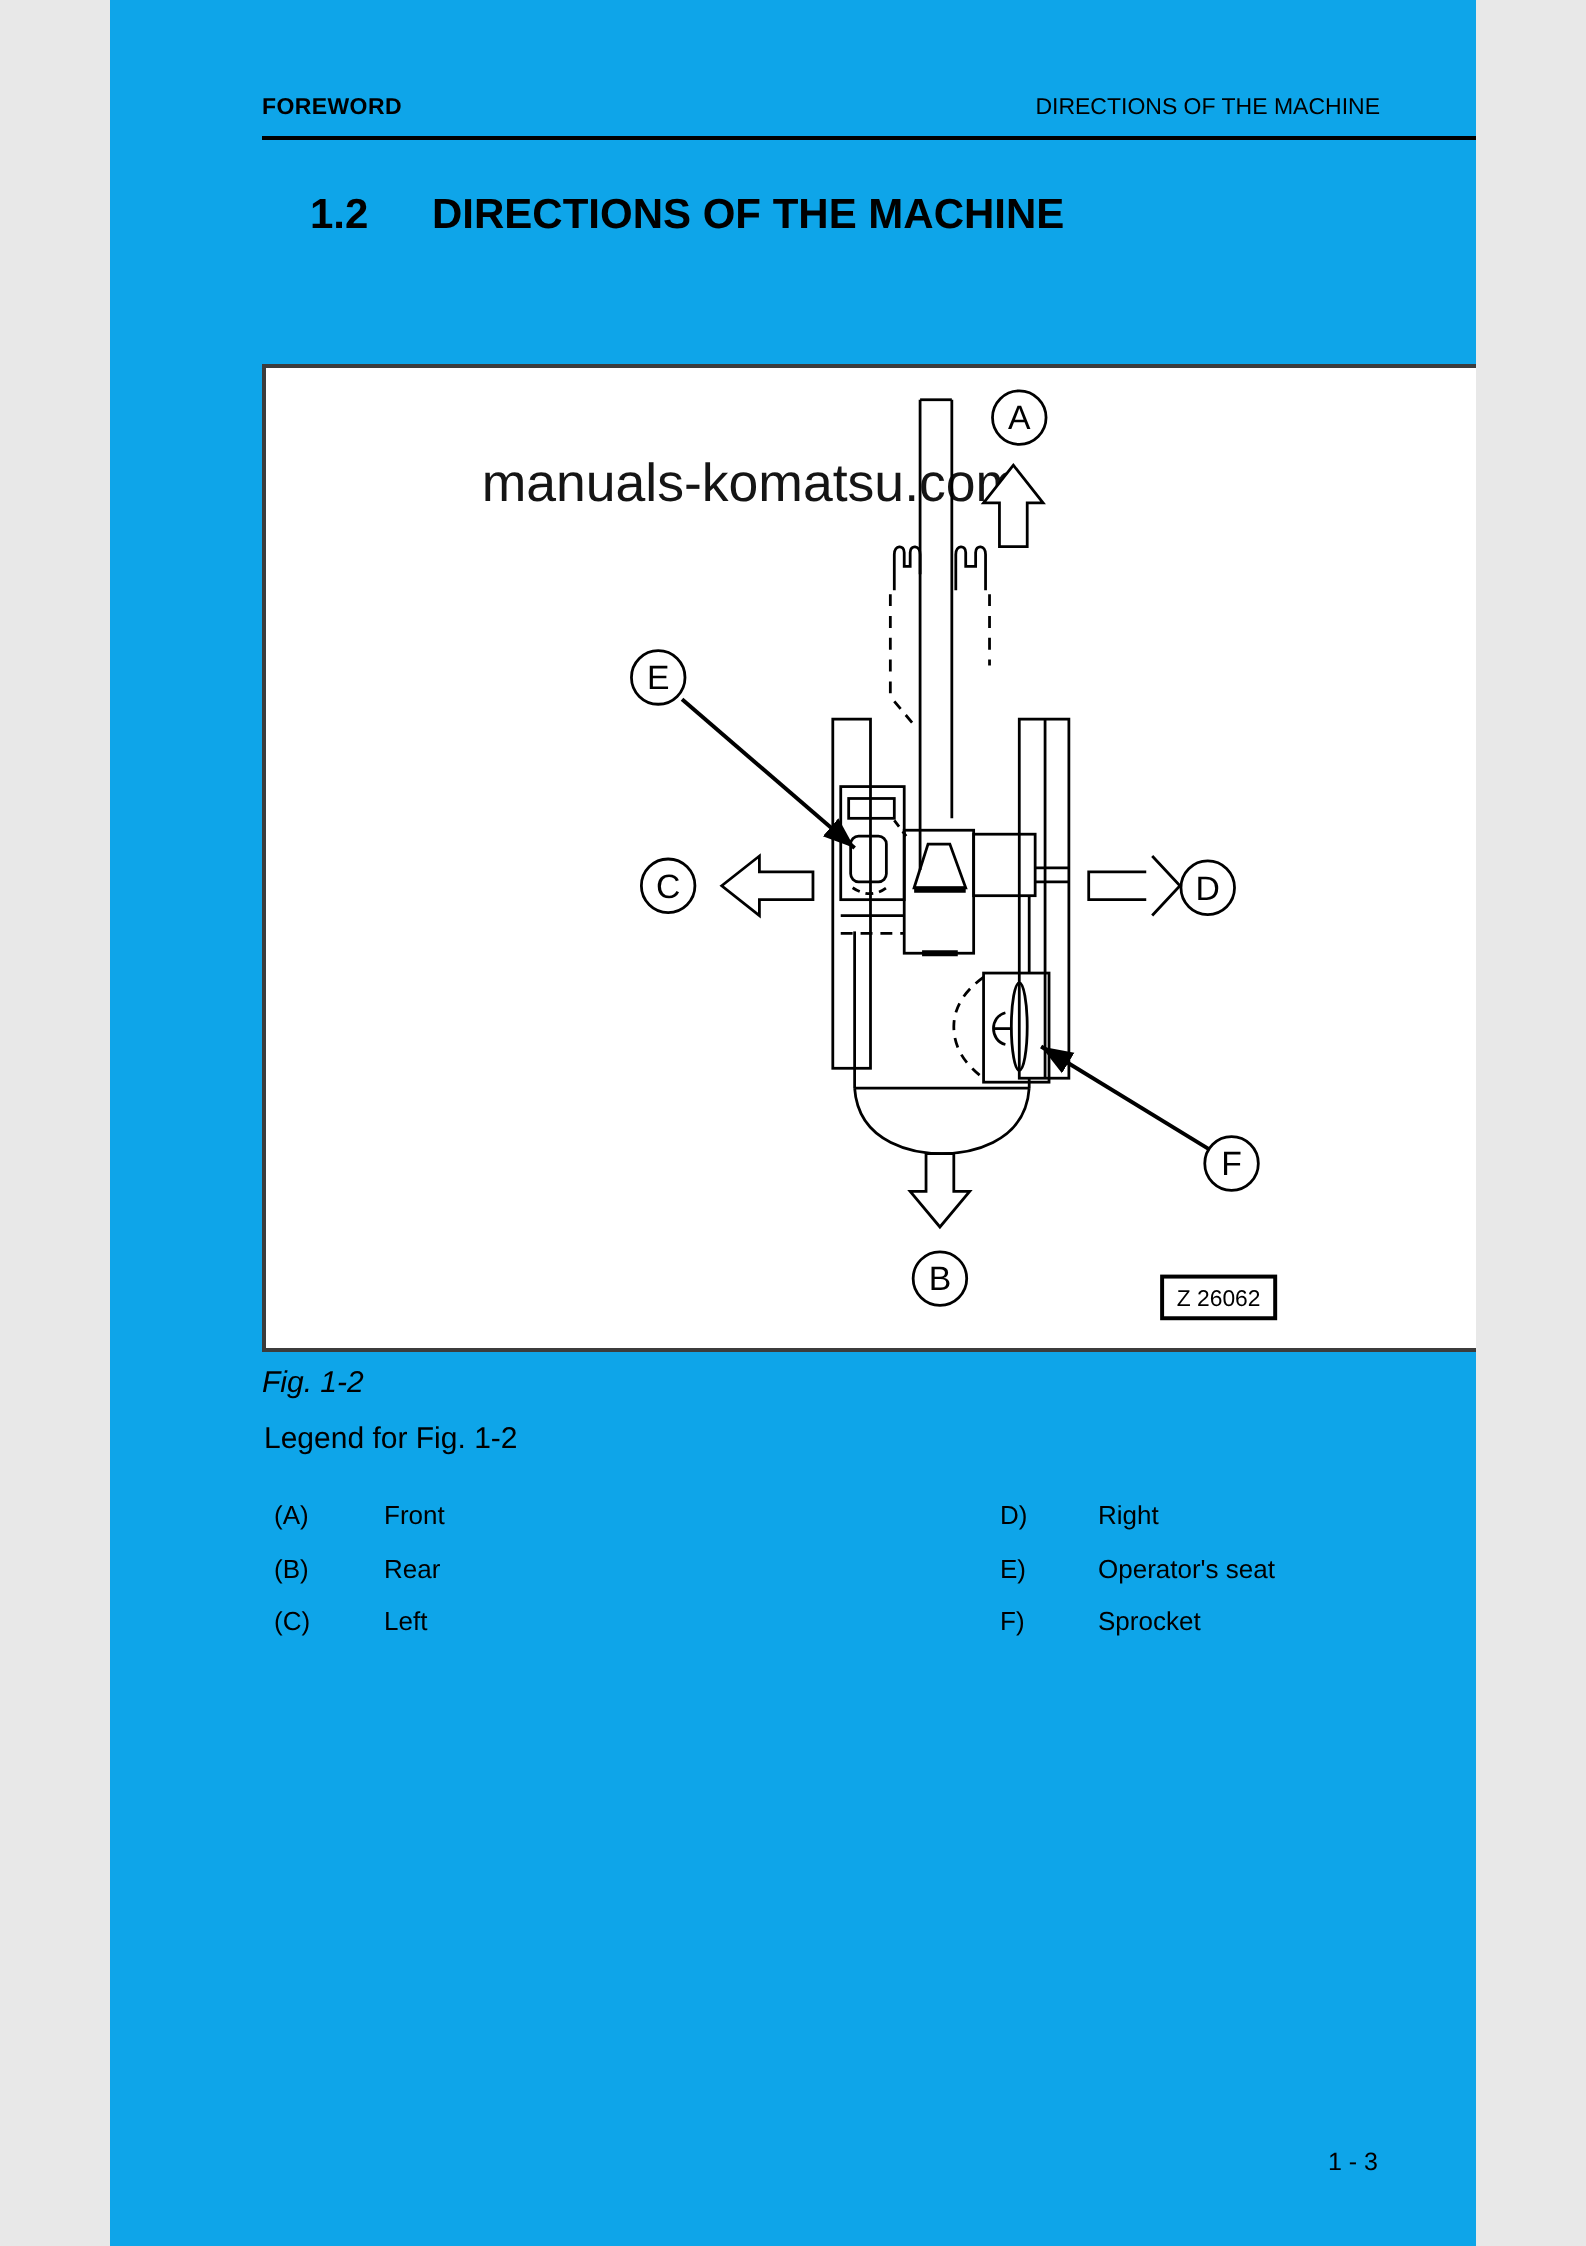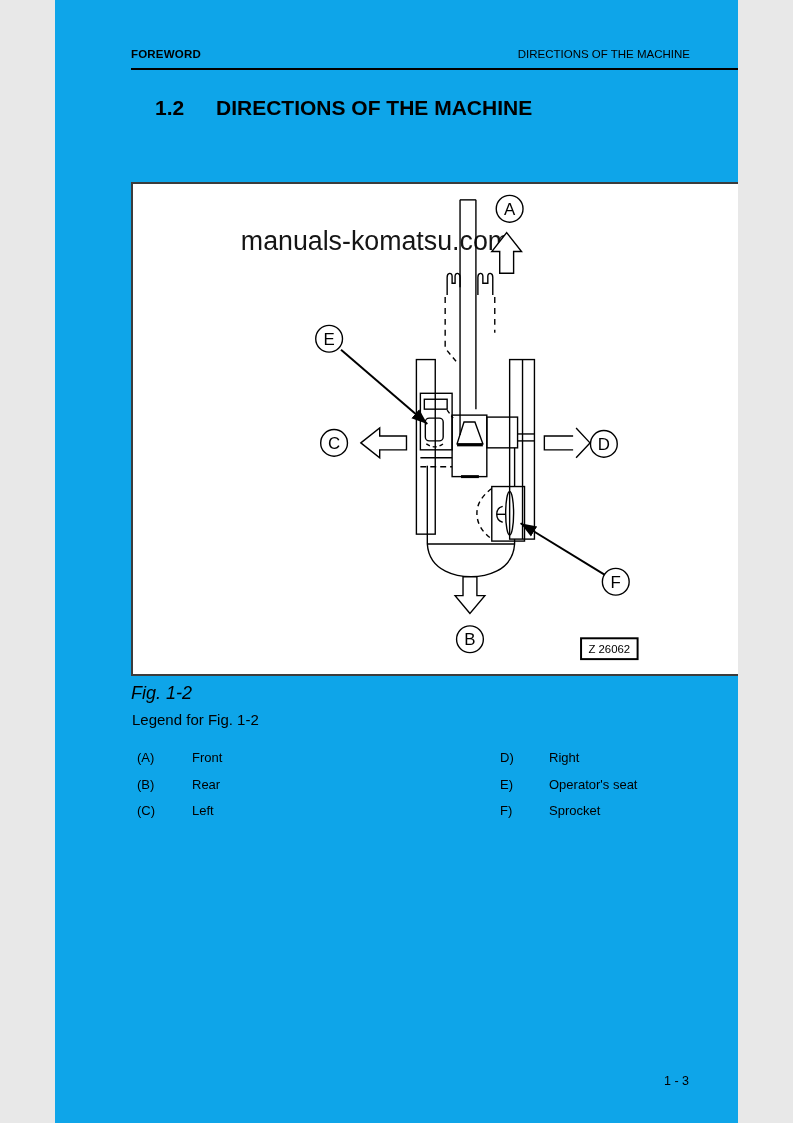--- a/index.html
+++ b/index.html
@@ -22,21 +22,21 @@
 
   .doc-title { left: 76px; top: 96px; font-size: 21px; font-weight: bold; display: flex; margin-left: 24px; }
   .doc-title .num { display: inline-block; width: 61px; }
 
   .figure-box {
     left: 76px; top: 182px; width: 669px; height: 494px;
     border: 2px solid #3c3c3c; background: #fff;
   }
   .figure-box svg { position: absolute; left: 0; top: 0; }
 
-  .fig-caption    { left: 76px; top: 683px; font-size: 18px; font-style: italic; }
+  .fig-caption    { left: 76px; top: 683px; font-size: 15px; font-style: italic; }
   .legend-heading { left: 77px; top: 711px; font-size: 15px; }
 
   .legend { left: 76px; top: 750px; width: 669px; font-size: 13px; }
   .legend-row { position: relative; height: 26.5px; }
   .legend-row span { position: absolute; top: 0; white-space: nowrap; }
   .lkey { left: 6px; }
   .lval { left: 61px; }
   .rkey { left: 369px; }
   .rval { left: 418px; }
 

